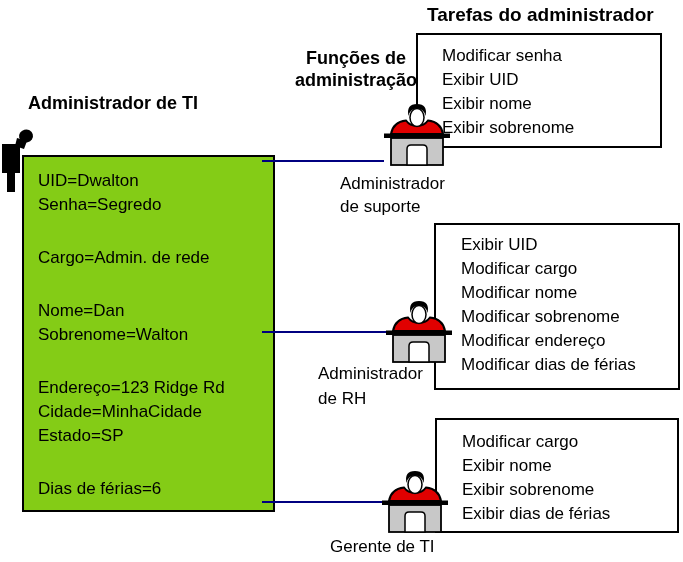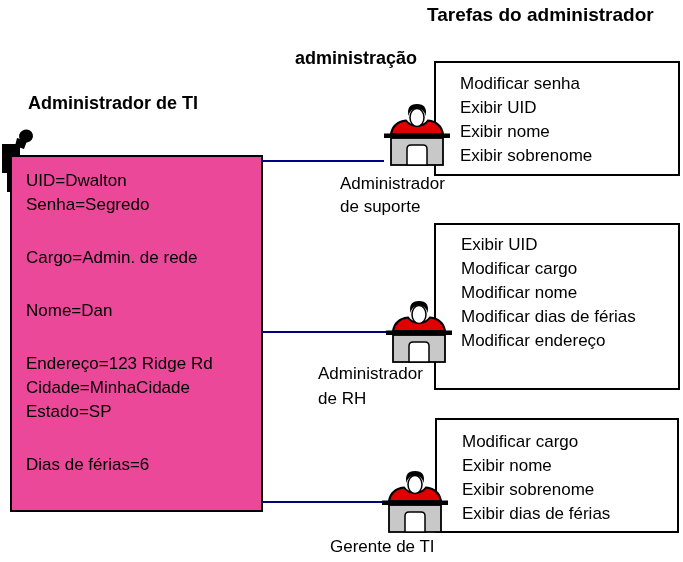--- a/index.html
+++ b/index.html
@@ -11,30 +11,30 @@
   html,body{margin:0;padding:0;background:#fff;}
   .canvas{
     position:relative;width:683px;height:562px;background:#fff;overflow:hidden;
     font-family:"Liberation Sans","DejaVu Sans",sans-serif;color:#000;
   }
   .abs{position:absolute;}
   .title-tarefas{left:427px;top:4px;font-size:19px;font-weight:bold;white-space:nowrap;}
   .title-funcoes{left:280px;top:47px;width:152px;text-align:center;font-size:18px;font-weight:bold;line-height:22px;}
   .title-itadmin{left:28px;top:93px;width:215px;font-size:18px;font-weight:bold;}
   .user-box{
-    left:10px;top:155px;width:253px;height:357px;box-sizing:border-box;
-    border:2px solid var(--outline);background:#ec4899;
+    left:22px;top:155px;width:253px;height:357px;box-sizing:border-box;
+    border:2px solid var(--outline);background:#84cc16;
     padding:12px 0 0 14px;font-size:17px;line-height:24px;white-space:nowrap;
   }
   .user-box .group{margin-bottom:29px;}
   .task-box{
     box-sizing:border-box;border:2px solid var(--outline);background:#fff;
     font-size:17px;line-height:24px;white-space:nowrap;
   }
-  .task-box-1{left:434px;top:33px;width:246px;height:115px;padding:9px 0 0 24px;margin-top:28px;}
+  .task-box-1{left:416px;top:33px;width:246px;height:115px;padding:9px 0 0 24px;}
   .task-box-2{left:434px;top:223px;width:246px;height:167px;padding:8px 0 0 25px;}
   .task-box-3{left:435px;top:418px;width:244px;height:115px;padding:10px 0 0 25px;}
   .connector{height:2px;background:var(--connector);}
   .connector-1{left:262px;top:160px;width:122px;}
   .connector-2{left:262px;top:331px;width:125px;}
   .connector-3{left:262px;top:501px;width:121px;}
   .desk-svg{width:66px;height:64px;display:block;}
   .desk-1{left:384px;top:102px;}
   .desk-2{left:386px;top:299px;}
   .desk-3{left:382px;top:469px;}
@@ -46,20 +46,21 @@
   .shirt{fill:var(--shirt);stroke:var(--outline);stroke-width:2;}
   .deskbody{fill:var(--desk);stroke:var(--outline);stroke-width:1.8;}
 </style>
 </head>
 <body>
 
 <div class="canvas">
 
   <div class="abs title-tarefas">Tarefas do administrador</div>
   <div class="abs title-funcoes">
+    <div>Funções de</div>
     <div>administração</div>
   </div>
   <div class="abs title-itadmin">Administrador de TI</div>
 
   <svg class="abs person-svg" viewBox="0 0 36 66">
     <ellipse cx="26" cy="9" rx="7" ry="6.5" fill="#000" transform="rotate(-15 26 9)"></ellipse>
     <path d="M17,11 L27,14 L24,22 L15,19 Z" fill="#000"></path>
     <rect x="2" y="17" width="18" height="29" fill="#000"></rect>
     <rect x="7" y="46" width="8" height="19" fill="#000"></rect>
   </svg>
@@ -67,20 +68,21 @@
   <div class="abs user-box">
     <div class="group">
       <div>UID=Dwalton</div>
       <div>Senha=Segredo</div>
     </div>
     <div class="group">
       <div>Cargo=Admin. de rede</div>
     </div>
     <div class="group">
       <div>Nome=Dan</div>
+      <div>Sobrenome=Walton</div>
     </div>
     <div class="group">
       <div>Endereço=123 Ridge Rd</div>
       <div>Cidade=MinhaCidade</div>
       <div>Estado=SP</div>
     </div>
     <div class="group">
       <div>Dias de férias=6</div>
     </div>
   </div>
@@ -92,22 +94,23 @@
   <div class="abs task-box task-box-1">
     <div>Modificar senha</div>
     <div>Exibir UID</div>
     <div>Exibir nome</div>
     <div>Exibir sobrenome</div>
   </div>
   <div class="abs task-box task-box-2">
     <div>Exibir UID</div>
     <div>Modificar cargo</div>
     <div>Modificar nome</div>
+    <div>Modificar sobrenome</div>
+    <div>Modificar endereço</div>
     <div>Modificar dias de férias</div>
-    <div>Modificar endereço</div>
   </div>
   <div class="abs task-box task-box-3">
     <div>Modificar cargo</div>
     <div>Exibir nome</div>
     <div>Exibir sobrenome</div>
     <div>Exibir dias de férias</div>
   </div>
 
   <svg class="abs desk-svg desk-1" viewBox="0 0 66 64">
     <path class="shirt" d="M7,32 Q9,20 22,18.5 Q26,24 33,24 Q40,24 44,18.5 Q57,20 59,32 Z"></path>

